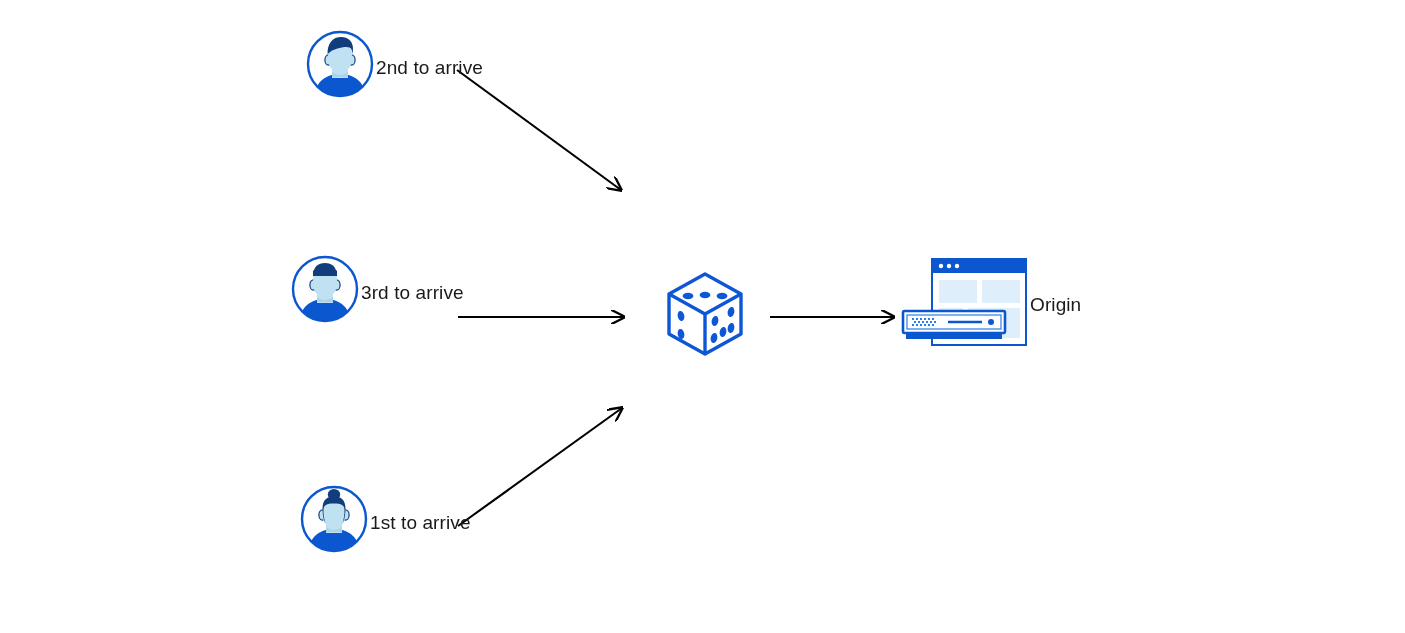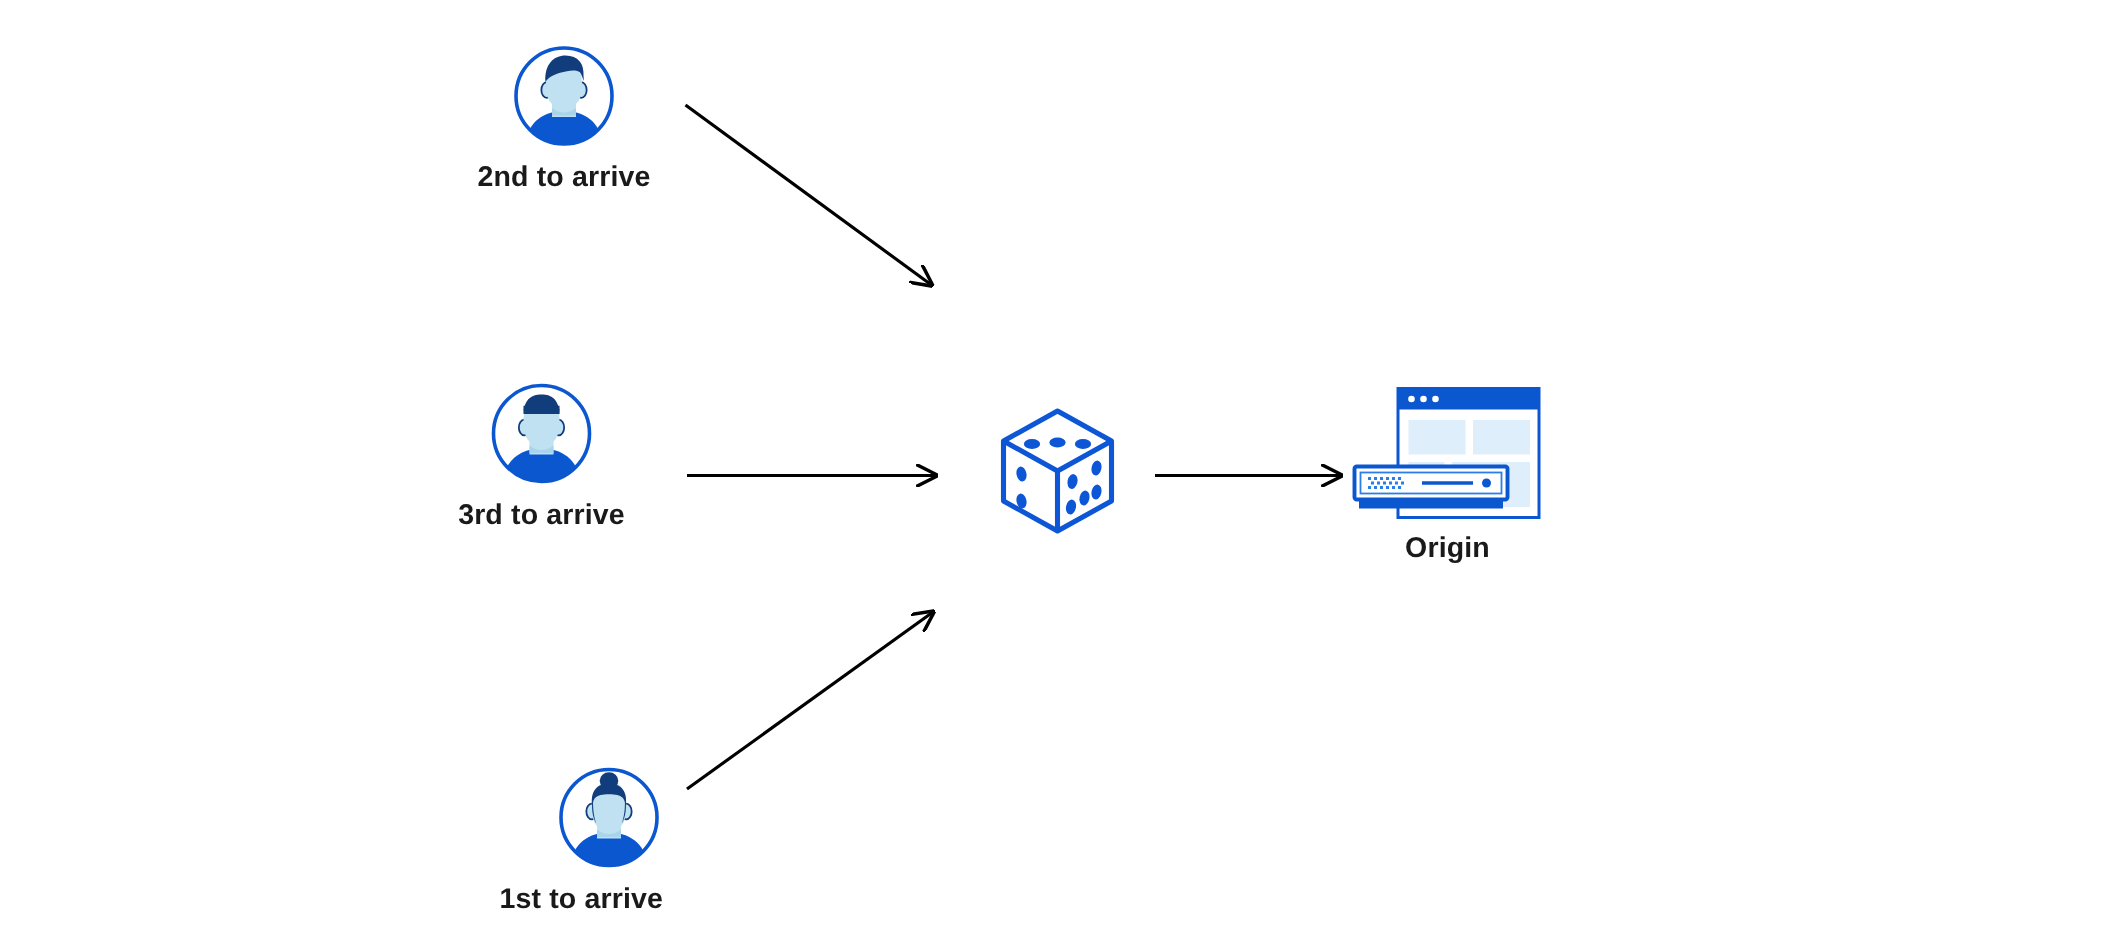--- a/index.html
+++ b/index.html
@@ -13,23 +13,22 @@
   #canvas {
     position: relative;
     width: 1405px;
     height: 633px;
     background: #ffffff;
     overflow: hidden;
   }
   .node {
     position: absolute;
     display: flex;
-    flex-direction: column;
+    flex-direction: row;
     align-items: center;
-    font-weight: bold;
   }
   .node-label {
     margin-top: 8px;
     font-size: 19px;
     color: #1a1a1a;
     letter-spacing: 0.1px;
     white-space: nowrap;
     line-height: 1.2;
   }
   .avatar-wrap { width: 72px; height: 72px; }
@@ -111,21 +110,21 @@
           <ellipse cx="47.5" cy="32" rx="3.6" ry="5.2" fill="#bfe1f2" stroke="#123d7d" stroke-width="1.2"></ellipse>
           <path d="M24 28 C24 16 30 11 36 11 C44 11 48 17 48 28 C48 38 45 44 36 44 C27 44 24 38 24 28 Z" fill="#bfe1f2"></path>
           <path d="M24 24 C24 13.5 29 10 36 10 C43 10 48 13.5 48 24 L48 19.5 L24 19.5 Z" fill="#123d7d"></path>
           <rect x="24" y="17.5" width="24" height="5.5" fill="#123d7d"></rect>
         </g>
       </svg>
     </div>
     <div class="node-label">3rd to arrive</div>
   </div>
 
-  <div class="node" style="left:298px; top:509px; width:144px;align-items:flex-end;">
+  <div class="node" style="left:298px; top:483px; width:144px;">
     <div class="avatar-wrap">
       <svg viewBox="0 0 72 72" width="72" height="72">
         <defs>
             <clipPath id="c1">
               <circle cx="36" cy="36" r="32"></circle>
             </clipPath>
           </defs>
         <circle cx="36" cy="36" r="32" fill="#ffffff" stroke="#0b57d0" stroke-width="2.4"></circle>
         <g clip-path="url(#c1)">
           <path d="M10 72 C10 54 22 46 36 46 C50 46 62 54 62 72 Z" fill="#0b57d0"></path>

